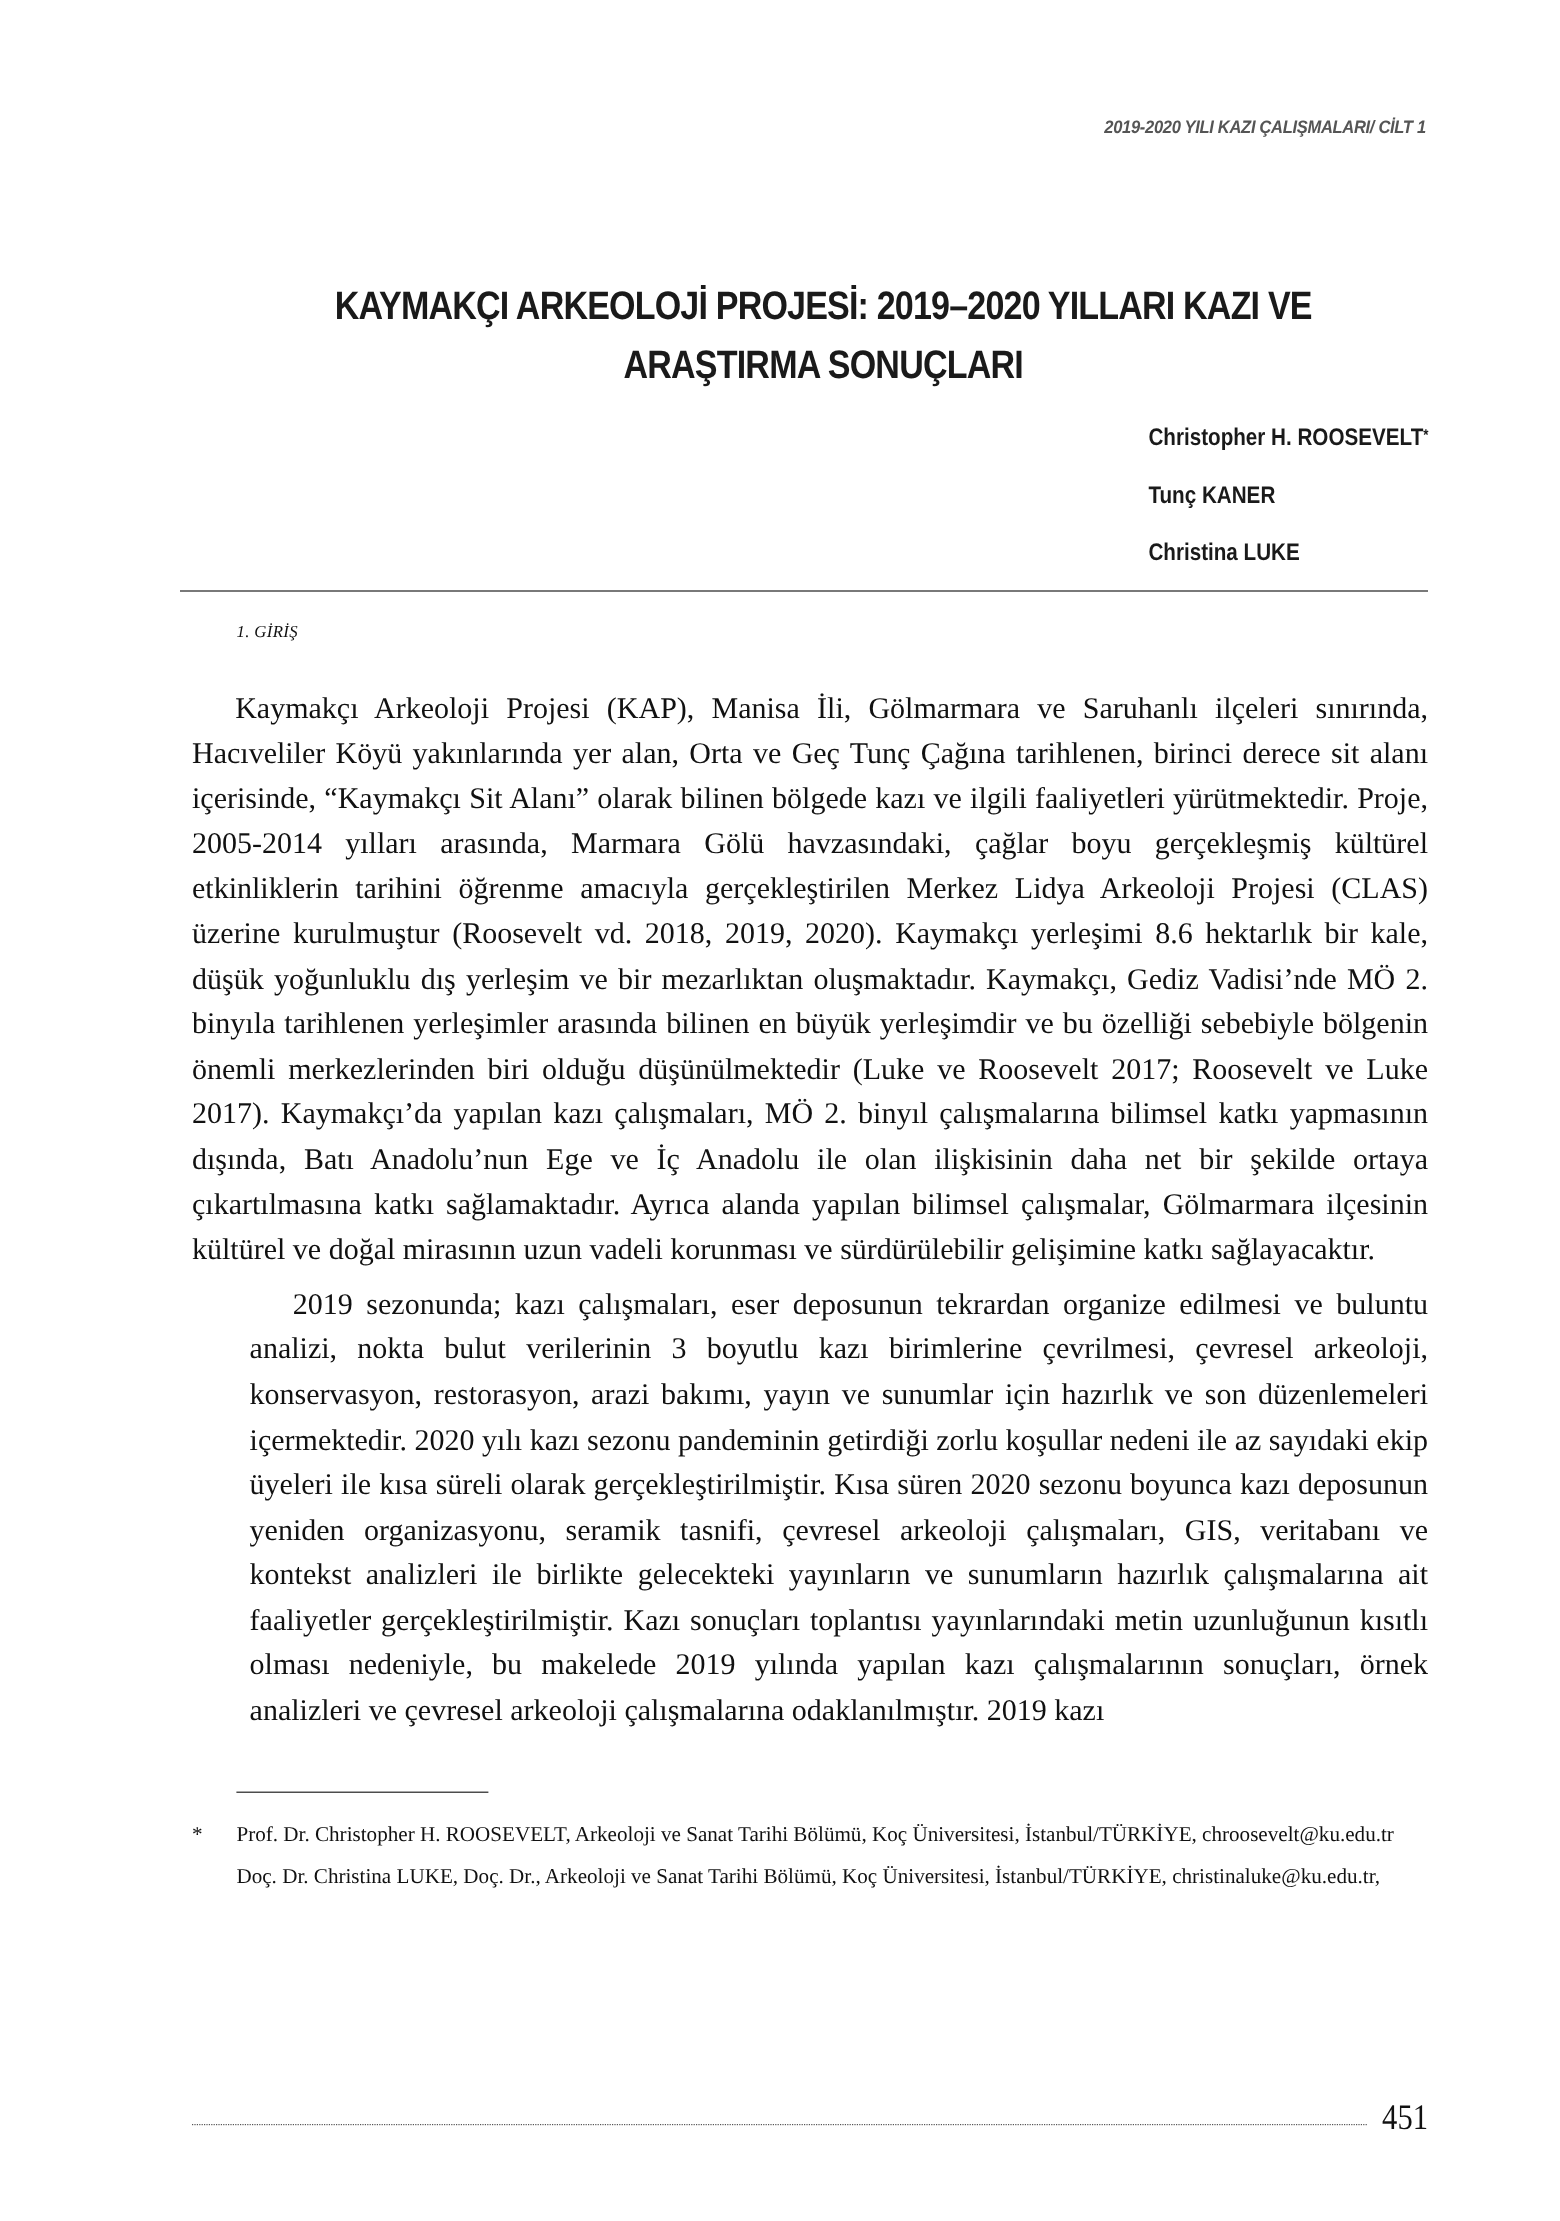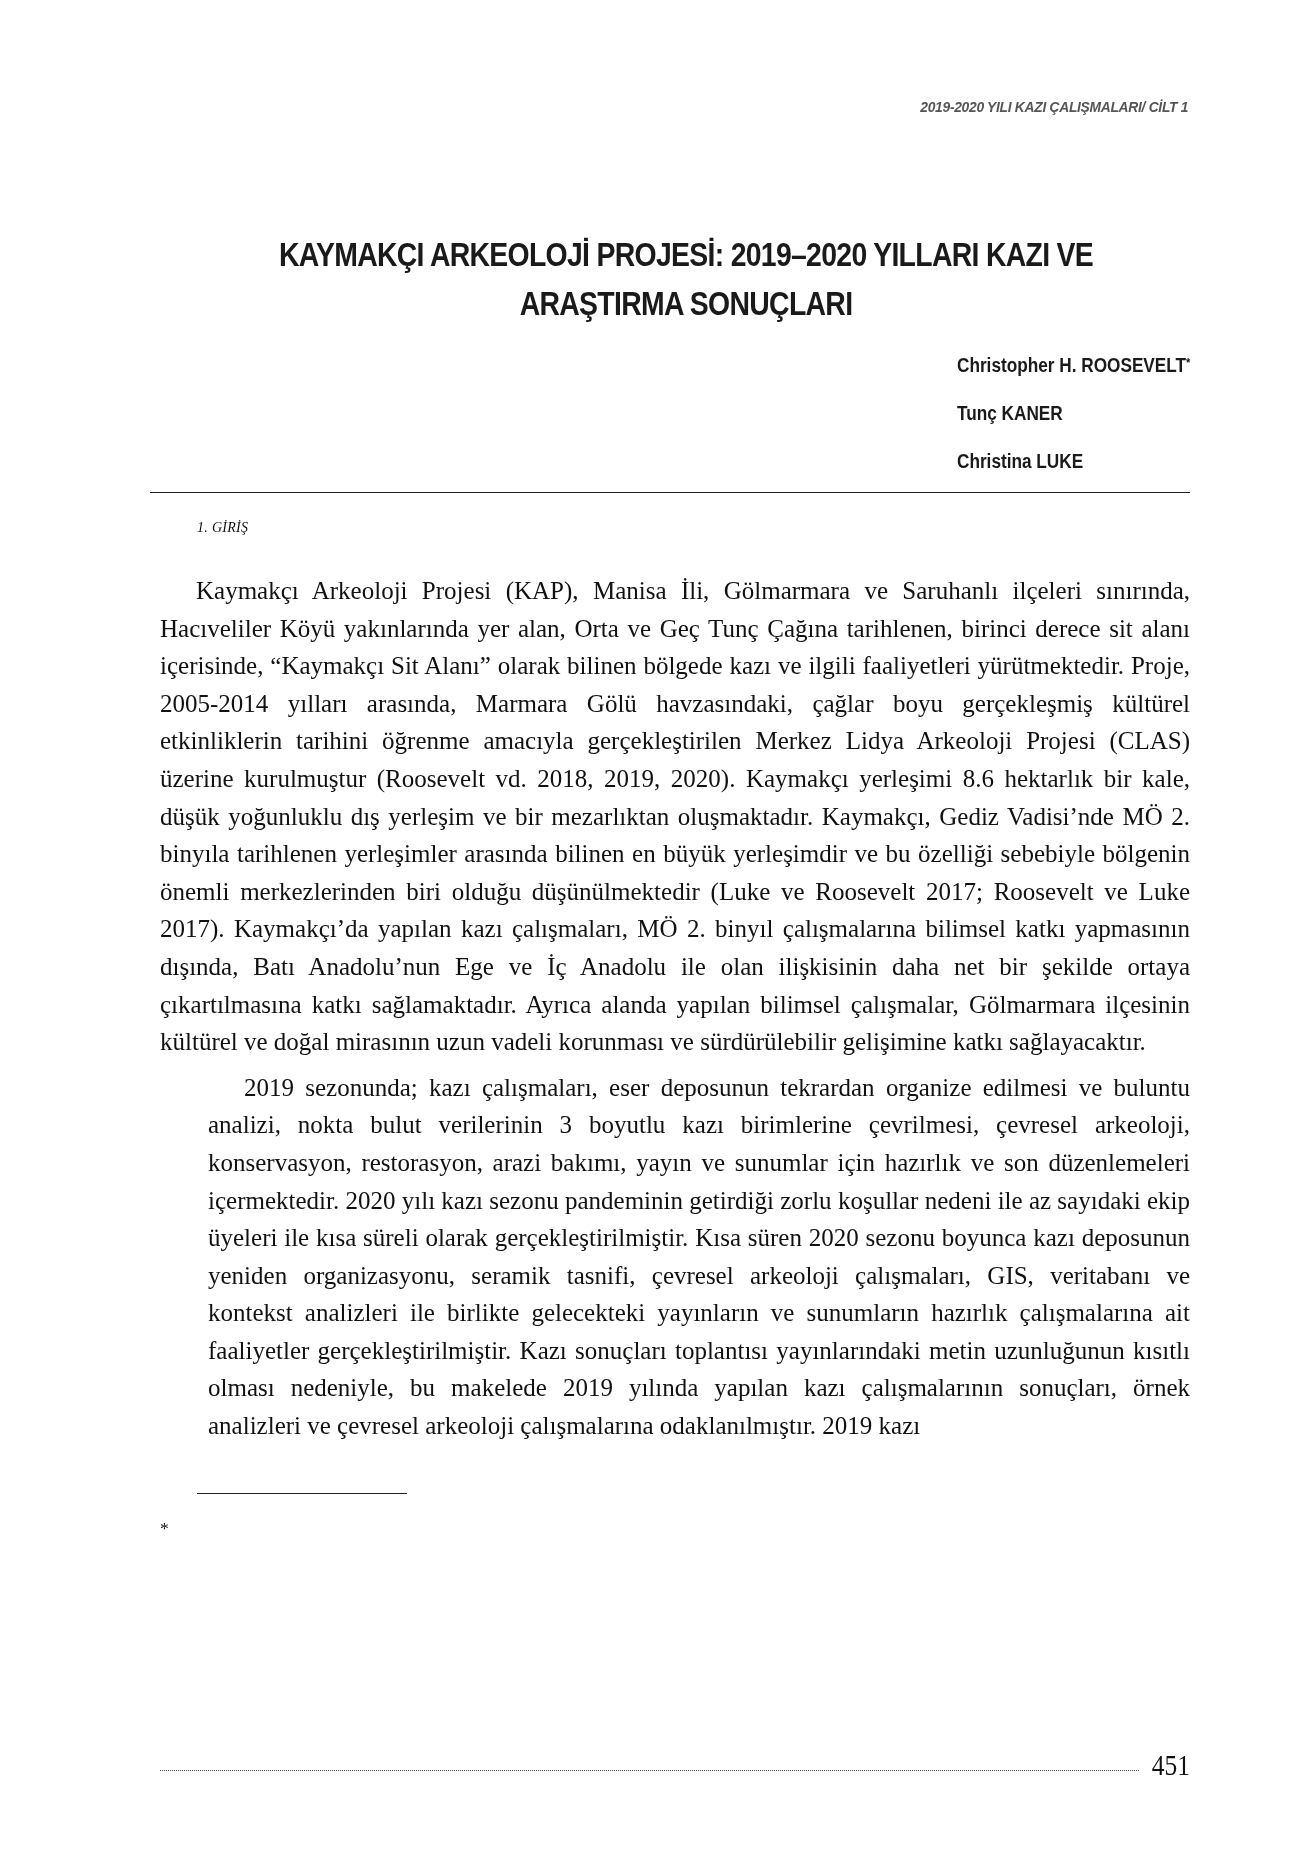--- a/index.html
+++ b/index.html
@@ -183,19 +183,23 @@
 <div class="body-text">
   <p>Kaymakçı Arkeoloji Projesi (KAP), Manisa İli, Gölmarmara ve Saruhanlı ilçeleri sınırında, Hacıveliler Köyü yakınlarında yer alan, Orta ve Geç Tunç Çağına tarihlenen, birinci derece sit alanı içerisinde, “Kaymakçı Sit Alanı” olarak bilinen bölgede kazı ve ilgili faaliyetleri yürütmektedir. Proje, 2005-2014 yılları arasında, Marmara Gölü havzasındaki, çağlar boyu gerçekleşmiş kültürel etkinliklerin tarihini öğrenme amacıyla gerçekleştirilen Merkez Lidya Arkeoloji Projesi (CLAS) üzerine kurulmuştur (Roosevelt vd. 2018, 2019, 2020). Kaymakçı yerleşimi 8.6 hektarlık bir kale, düşük yoğunluklu dış yerleşim ve bir mezarlıktan oluşmaktadır. Kaymakçı, Gediz Vadisi’nde MÖ 2. binyıla tarihlenen yerleşimler arasında bilinen en büyük yerleşimdir ve bu özelliği sebebiyle bölgenin önemli merkezlerinden biri olduğu düşünülmektedir (Luke ve Roosevelt 2017; Roosevelt ve Luke 2017). Kaymakçı’da yapılan kazı çalışmaları, MÖ 2. binyıl çalışmalarına bilimsel katkı yapmasının dışında, Batı Anadolu’nun Ege ve İç Anadolu ile olan ilişkisinin daha net bir şekilde ortaya çıkartılmasına katkı sağlamaktadır. Ayrıca alanda yapılan bilimsel çalışmalar, Gölmarmara ilçesinin kültürel ve doğal mirasının uzun vadeli korunması ve sürdürülebilir gelişimine katkı sağlayacaktır.</p>
   <p>2019 sezonunda; kazı çalışmaları, eser deposunun tekrardan organize edilmesi ve buluntu analizi, nokta bulut verilerinin 3 boyutlu kazı birimlerine çevrilmesi, çevresel arkeoloji, konservasyon, restorasyon, arazi bakımı, yayın ve sunumlar için hazırlık ve son düzenlemeleri içermektedir. 2020 yılı kazı sezonu pandeminin getirdiği zorlu koşullar nedeni ile az sayıdaki ekip üyeleri ile kısa süreli olarak gerçekleştirilmiştir. Kısa süren 2020 sezonu boyunca kazı deposunun yeniden organizasyonu, seramik tasnifi, çevresel arkeoloji çalışmaları, GIS, veritabanı ve kontekst analizleri ile birlikte gelecekteki yayınların ve sunumların hazırlık çalışmalarına ait faaliyetler gerçekleştirilmiştir. Kazı sonuçları toplantısı yayınlarındaki metin uzunluğunun kısıtlı olması nedeniyle, bu makelede 2019 yılında yapılan kazı çalışmalarının sonuçları, örnek analizleri ve çevresel arkeoloji çalışmalarına odaklanılmıştır. 2019 kazı</p>
 </div>
 
 <div class="fn-rule"></div>
 
 <div class="footnotes">
   <div class="footnote">
     <span class="fn-marker">*</span>
+    <span>Prof. Dr. Christopher H. ROOSEVELT, Arkeoloji ve Sanat Tarihi Bölümü, Koç Üniversitesi, İstanbul/TÜRKİYE, chroosevelt@ku.edu.tr</span>
+  </div>
+  <div class="footnote">
+    <span>Doç. Dr. Christina LUKE, Doç. Dr., Arkeoloji ve Sanat Tarihi Bölümü, Koç Üniversitesi, İstanbul/TÜRKİYE, christinaluke@ku.edu.tr,</span>
   </div>
 </div>
 
 <div class="page-footer">
   <div class="footer-dots"></div>
   <div class="page-number">451</div>
 </div>
 
 </body></html>

